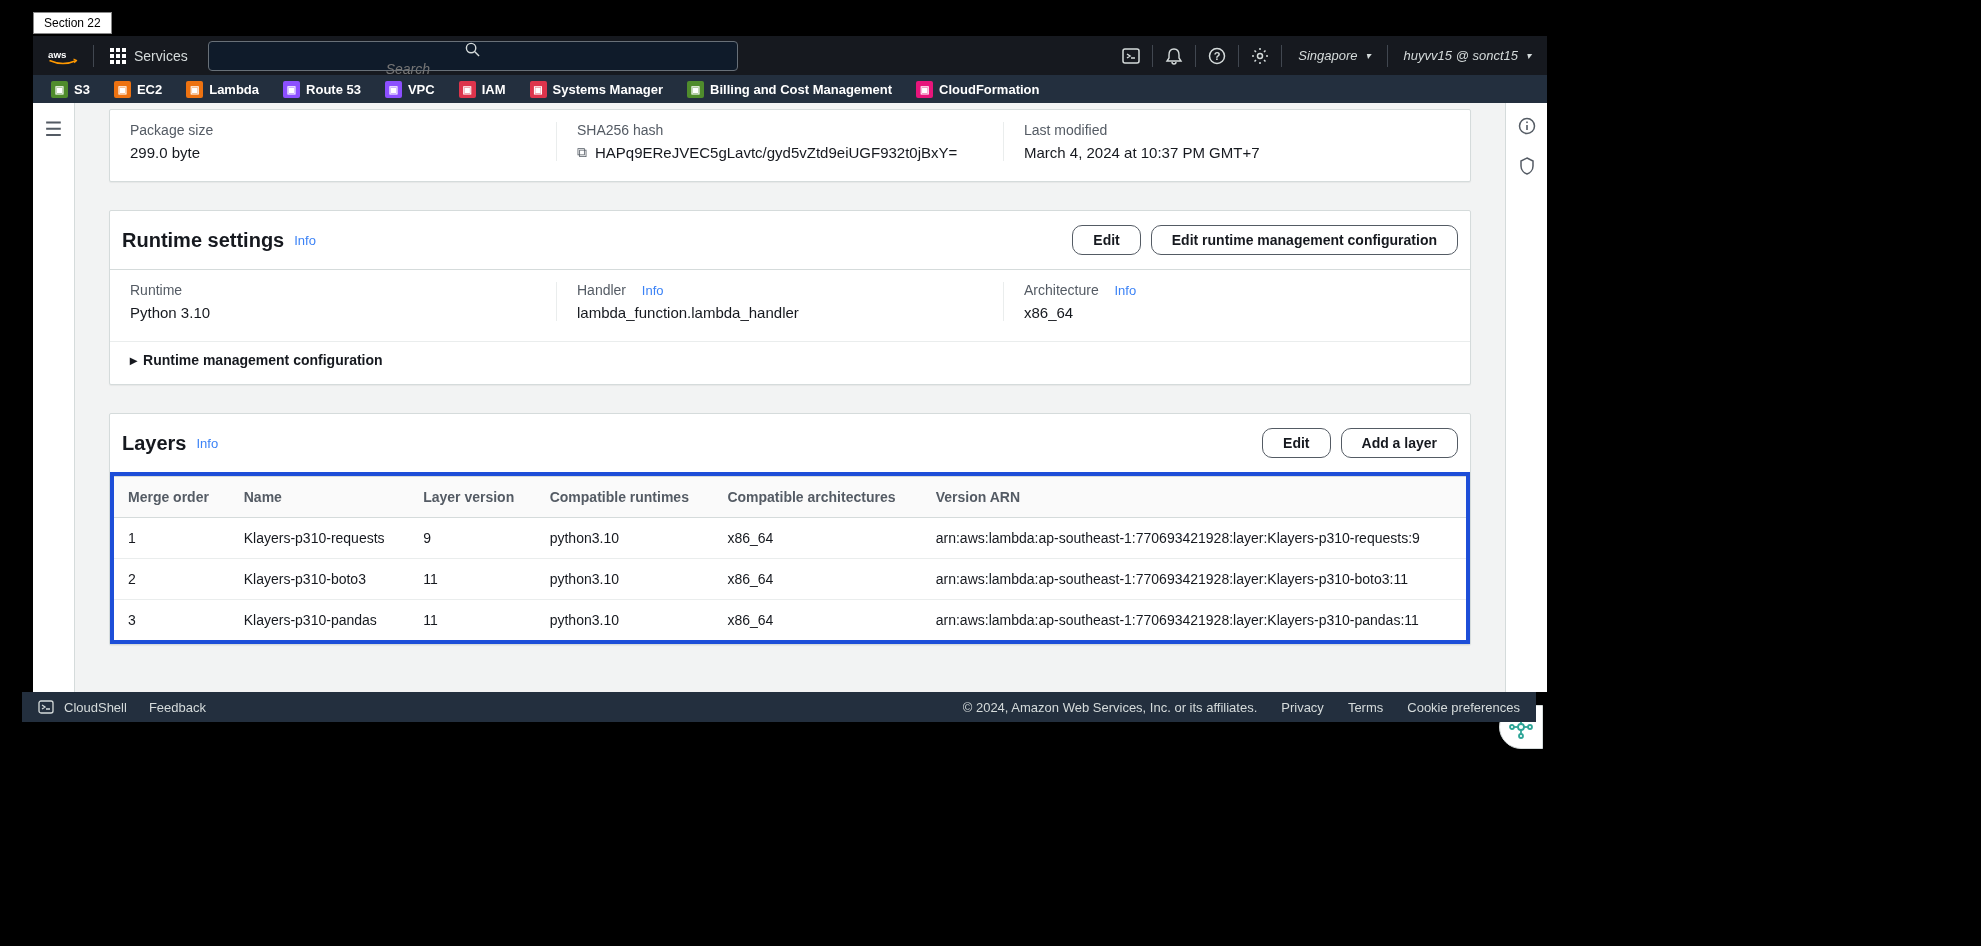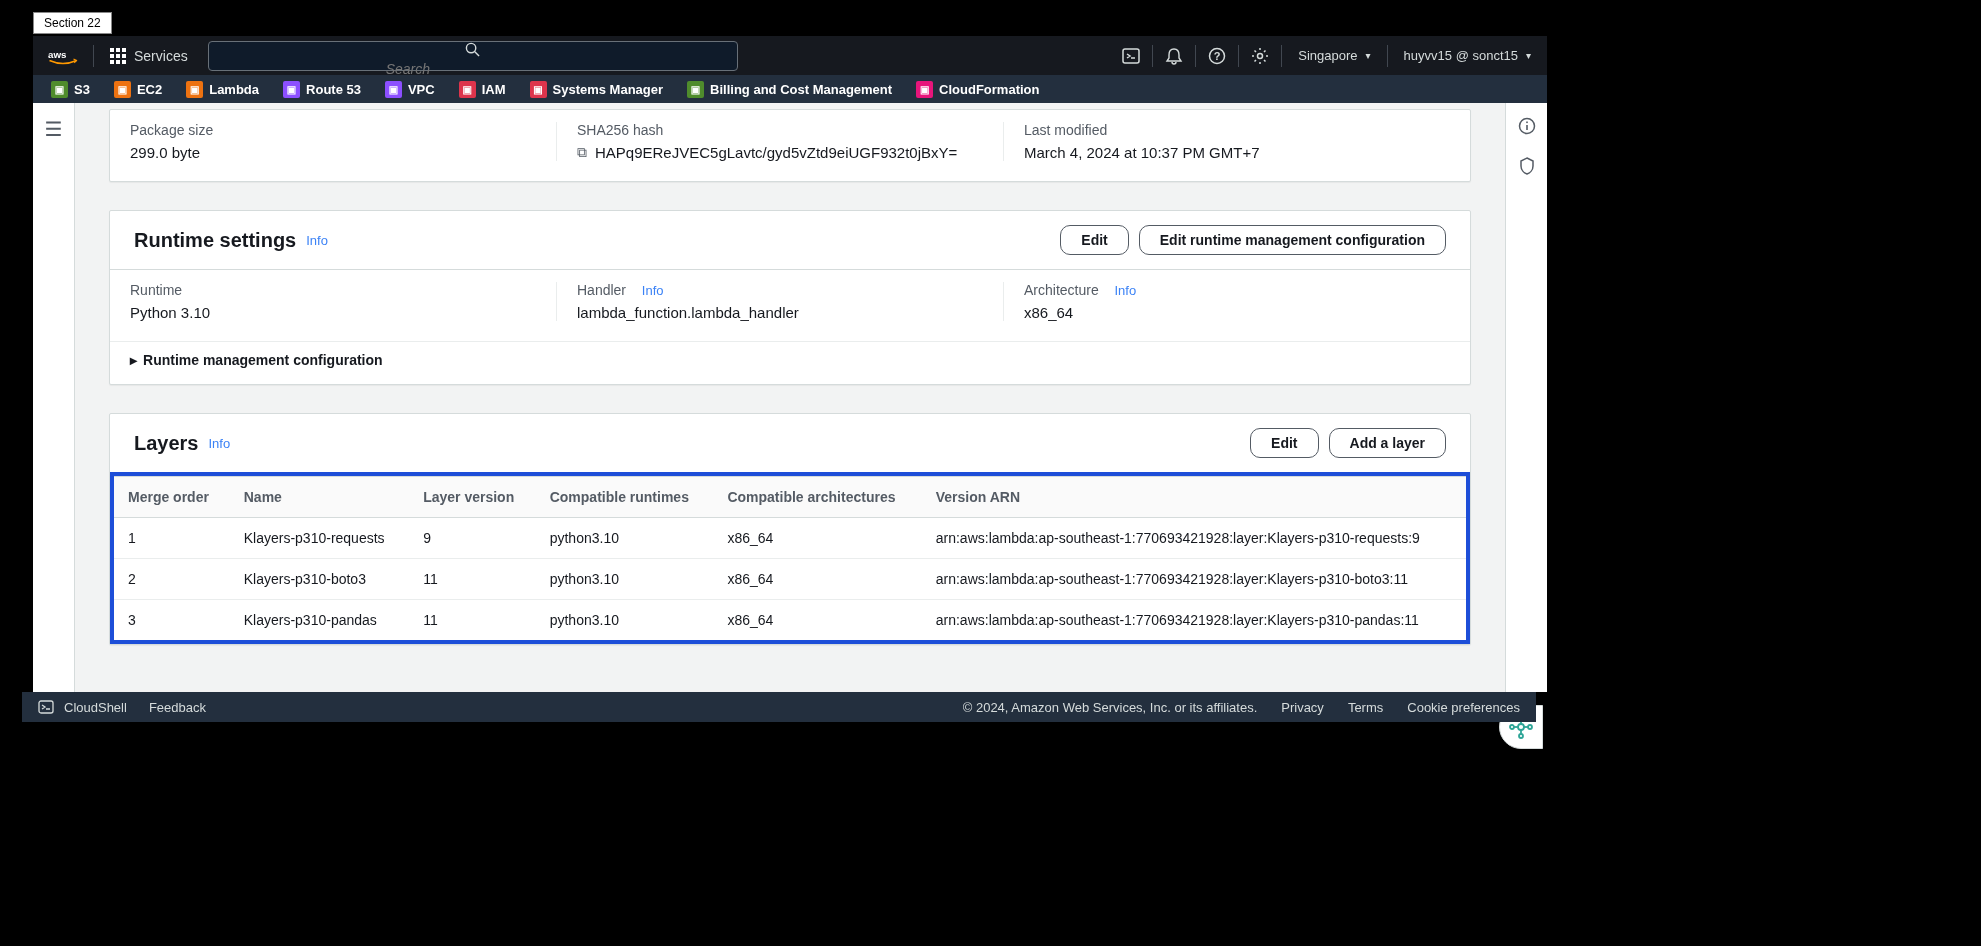--- a/index.html
+++ b/index.html
@@ -10,37 +10,37 @@
 .aws-logo { width:60px; display:flex; justify-content:center; align-items:center; font-weight:700; font-size:14px; color:#fff; }
 .aws-logo svg { height:18px; }
 .divider-v { width:1px; height:22px; background:#414750; }
 .services-btn { display:flex; align-items:center; gap:8px; padding:0 16px; cursor:pointer; font-size:14px; }
 .grid-icon { display:inline-block; width:16px; height:16px; }
 .search-wrap { display:flex; align-items:center; background:#0f1b2a; border:1px solid #687078; border-radius:4px; height:30px; width:530px; margin-left:4px; padding:0 10px;flex-direction:column; }
 .search-wrap input { background:transparent; border:none; outline:none; color:#d5dbdb; font-size:14px; font-style:italic; flex:1; margin-left:8px; }
 .search-short { color:#879196; font-size:13px; }
 .top-right { margin-left:auto; display:flex; align-items:center; height:100%; }
 .top-icon { width:42px; display:flex; justify-content:center; align-items:center; height:100%; cursor:pointer; }
-.top-text { padding:0 16px; font-size:13px; cursor:pointer; display:flex; align-items:center; gap:5px; }
+.top-text { padding:0 16px; font-size:13px; cursor:pointer; display:flex; align-items:center; gap:5px;font-style:italic; }
 .caret-dn::after { content:"▾"; font-size:10px; margin-left:3px; }
 
 .favbar { position:absolute; left:33px; top:75px; width:1514px; height:28px; background:#232f3e; display:flex; align-items:center; padding:0 8px; gap:4px; }
 .fav-item { display:flex; align-items:center; gap:6px; padding:0 10px; color:#fff; font-size:13px; cursor:pointer; font-weight:700; }
 .fav-icon { width:17px; height:17px; border-radius:2px; display:flex; align-items:center; justify-content:center; font-size:10px; color:#fff; }
 
 .main-area { position:absolute; left:33px; top:103px; width:1514px; height:589px; background:#f2f3f3; display:flex; }
 .left-rail { width:42px; background:#fff; border-right:1px solid #d5dbdb; display:flex; justify-content:center; padding-top:14px; }
 .hamburger { font-size:20px; cursor:pointer; color:#545b64; }
 .content { flex:1; overflow:auto; padding:0 34px; }
 .right-rail { width:42px; background:#fff; border-left:1px solid #d5dbdb; display:flex; flex-direction:column; align-items:center; padding-top:14px; gap:18px; }
 .right-rail span { color:#545b64; cursor:pointer; }
 
 .panel { background:#fff; border:1px solid #d5dbdb; border-radius:2px; margin-top:0; margin-bottom:28px; box-shadow:0 1px 1px rgba(0,0,0,0.05); }
 .panel.first { margin-top:6px; }
-.panel-head { display:flex; align-items:center; padding:14px 24px; border-bottom:none; }
+.panel-head { display:flex; align-items:center; padding:14px 12px; border-bottom:none; }
 .panel-head.with-border { border-bottom:1px solid #d5dbdb; }
 .panel-title { font-size:20px; font-weight:700; color:#16191f; margin-right:10px; }
 .info-link { color:#3b82f6; font-size:13px; font-weight:400; cursor:pointer; }
 .panel-actions { margin-left:auto; display:flex; gap:10px; }
 .btn { background:#fff; border:1px solid #545b64; border-radius:10px; padding:6px 20px; font-size:14px; font-weight:700; color:#16191f; cursor:pointer; }
 
 .info-grid { display:flex; padding:12px 20px 20px 20px; }
 .info-col { flex:1; padding-right:20px; }
 .info-col + .info-col { border-left:1px solid #eaeded; padding-left:20px; }
 .info-label { font-size:14px; color:#545b64; margin-bottom:6px; display:flex; align-items:center; gap:8px; }

